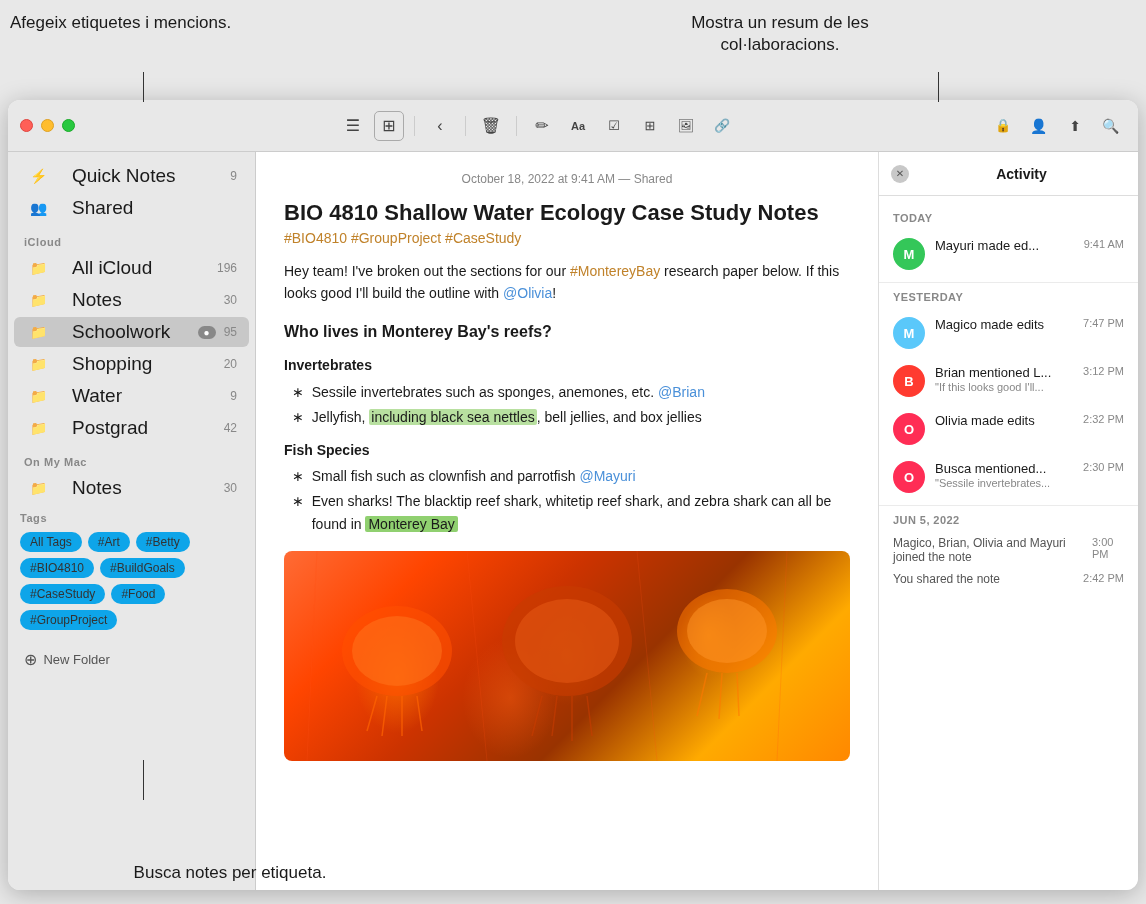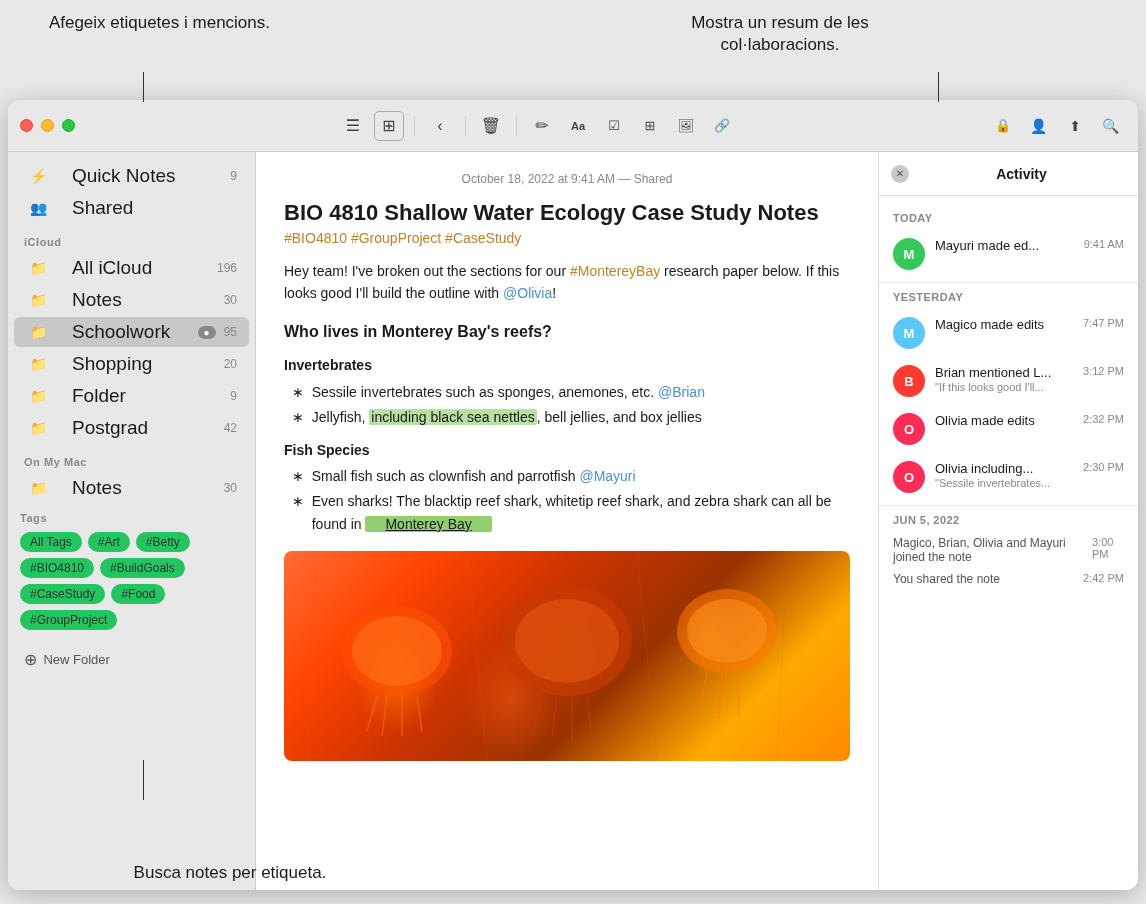--- a/index.html
+++ b/index.html
@@ -20,21 +20,21 @@
       color: #1a1a1a;
       text-align: center;
       line-height: 1.3;
       z-index: 100;
       pointer-events: none;
     }
     .ann-top-left {
       top: 12px;
       left: 10px;
       width: 260px;
-      text-align: right;
+      text-align: left;
     }
     .ann-top-right {
       top: 12px;
       left: 640px;
       width: 280px;
       text-align: center;
     }
     .ann-bottom {
       bottom: 20px;
       left: 130px;
@@ -195,21 +195,21 @@
       color: #888;
       margin-bottom: 8px;
       letter-spacing: 0.05em;
     }
     .tags-container {
       display: flex;
       flex-wrap: wrap;
       gap: 6px;
     }
     .tag-pill {
-      background: #22c55e;
+      background: #0ea5e9;
       border-radius: 12px;
       padding: 3px 10px;
       font-size: 12px;
       color: #333;
       cursor: pointer;
     }
 
     .new-folder-btn {
       display: flex;
       align-items: center;
@@ -261,22 +261,21 @@
     .mention { color: #c0822a; }
     .mention-blue { color: #4a90d9; }
     .highlight-green {
       background: #b8e0a0;
       border-radius: 2px;
       padding: 0 2px;
     }
     .highlight-green2 {
       background: #90d070;
       border-radius: 2px;
-      padding: 0 20px;
-      text-decoration: underline;
+      padding: 0 3px;
     }
     .note-section-title {
       font-size: 16px;
       font-weight: 700;
       margin-top: 14px;
       margin-bottom: 6px;
     }
     .note-subsection-title {
       font-size: 14px;
       font-weight: 700;
@@ -518,21 +517,21 @@
         <span class="sidebar-item-badge">●</span>
         <span class="sidebar-item-count">95</span>
       </div>
       <div class="sidebar-item">
         <div class="sidebar-item-icon folder-icon-yellow">📁</div>
         <span class="sidebar-item-label">Shopping</span>
         <span class="sidebar-item-count">20</span>
       </div>
       <div class="sidebar-item">
         <div class="sidebar-item-icon folder-icon-yellow">📁</div>
-        <span class="sidebar-item-label">Folder</span>
+        <span class="sidebar-item-label">Water</span>
         <span class="sidebar-item-count">9</span>
       </div>
       <div class="sidebar-item">
         <div class="sidebar-item-icon folder-icon-yellow">📁</div>
         <span class="sidebar-item-label">Postgrad</span>
         <span class="sidebar-item-count">42</span>
       </div>
 
       <div class="sidebar-section-label">On My Mac</div>
       <div class="sidebar-item">
@@ -676,21 +675,21 @@
           <div class="avatar avatar-pink avatar-border-pink">O</div>
           <div class="activity-text">
             <div class="activity-name">Olivia made edits</div>
           </div>
           <div class="activity-time">2:32 PM</div>
         </div>
 
         <div class="activity-item">
           <div class="avatar avatar-pink avatar-border-pink">O</div>
           <div class="activity-text">
-            <div class="activity-name">Olivia including...</div>
+            <div class="activity-name">Busca mentioned...</div>
             <div class="activity-sub">"Sessile invertebrates...</div>
           </div>
           <div class="activity-time">2:30 PM</div>
         </div>
 
         <div class="activity-divider"></div>
 
         <div class="activity-day-label">JUN 5, 2022</div>
 
         <div class="activity-joined-row">

